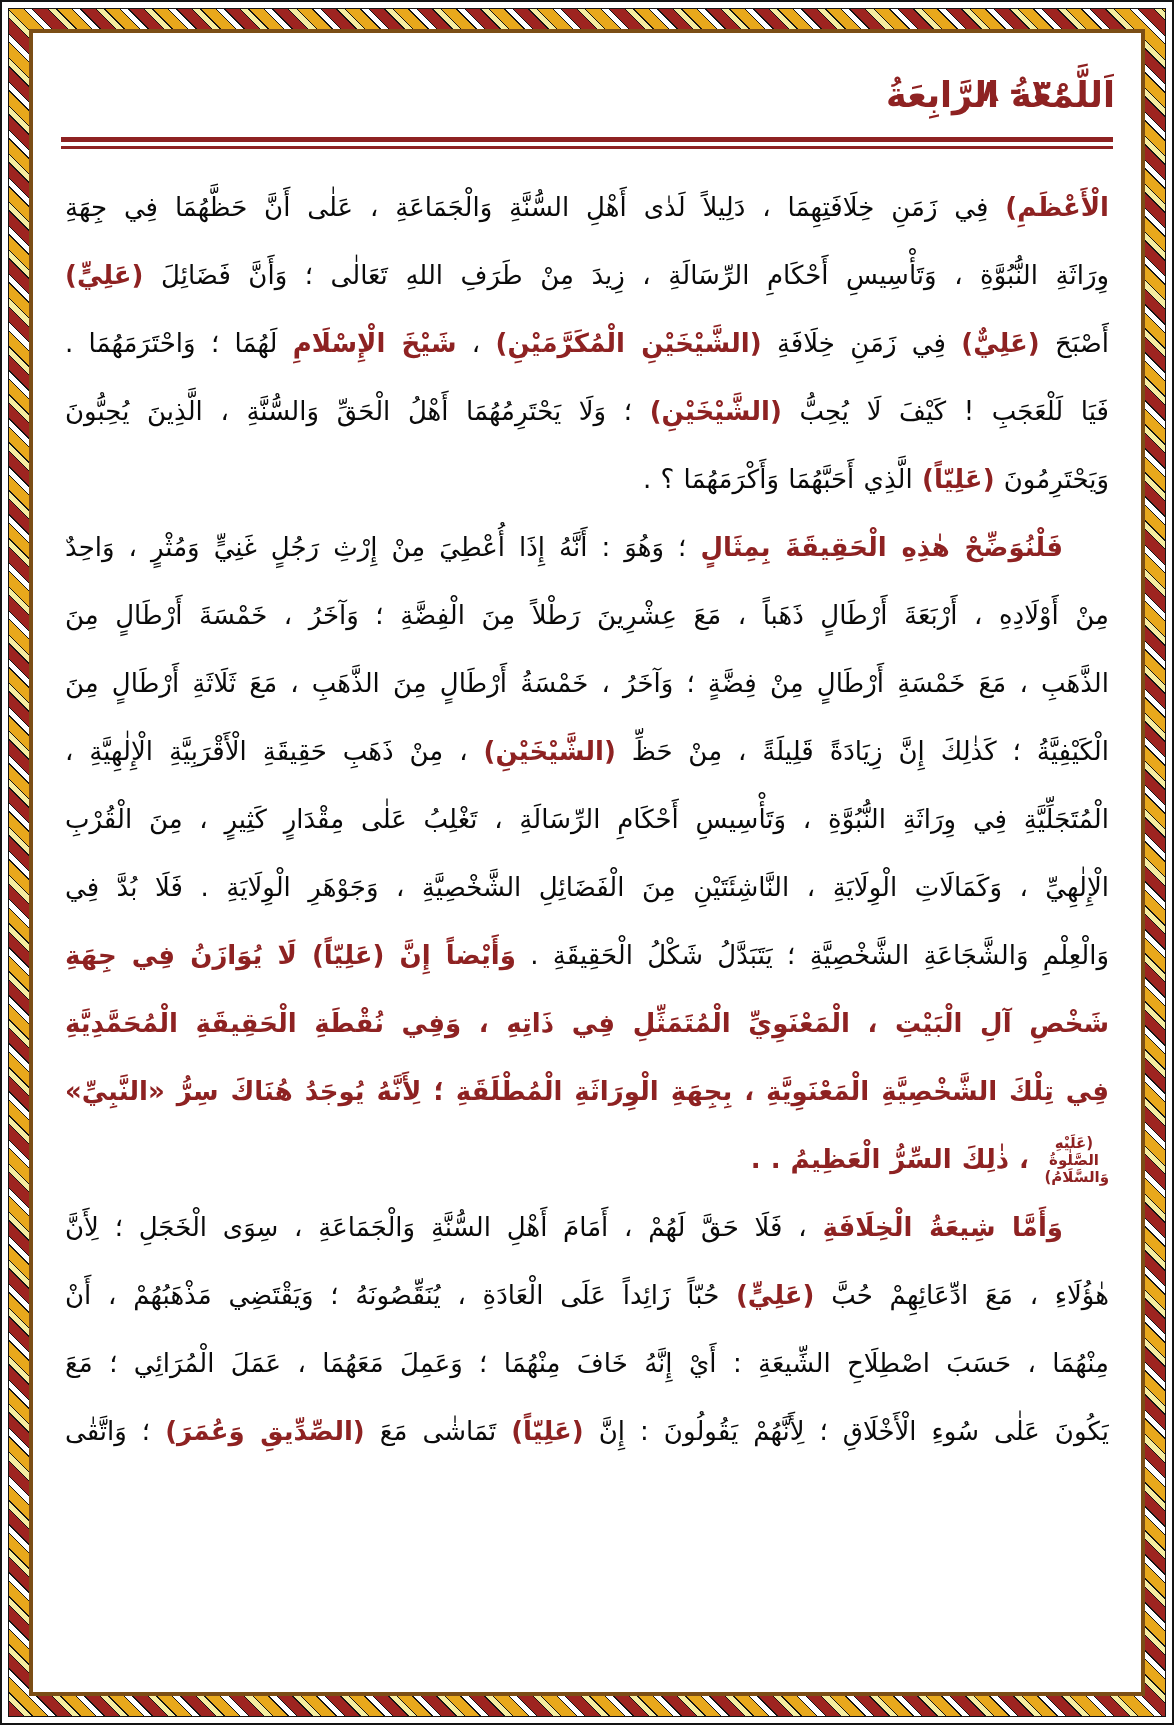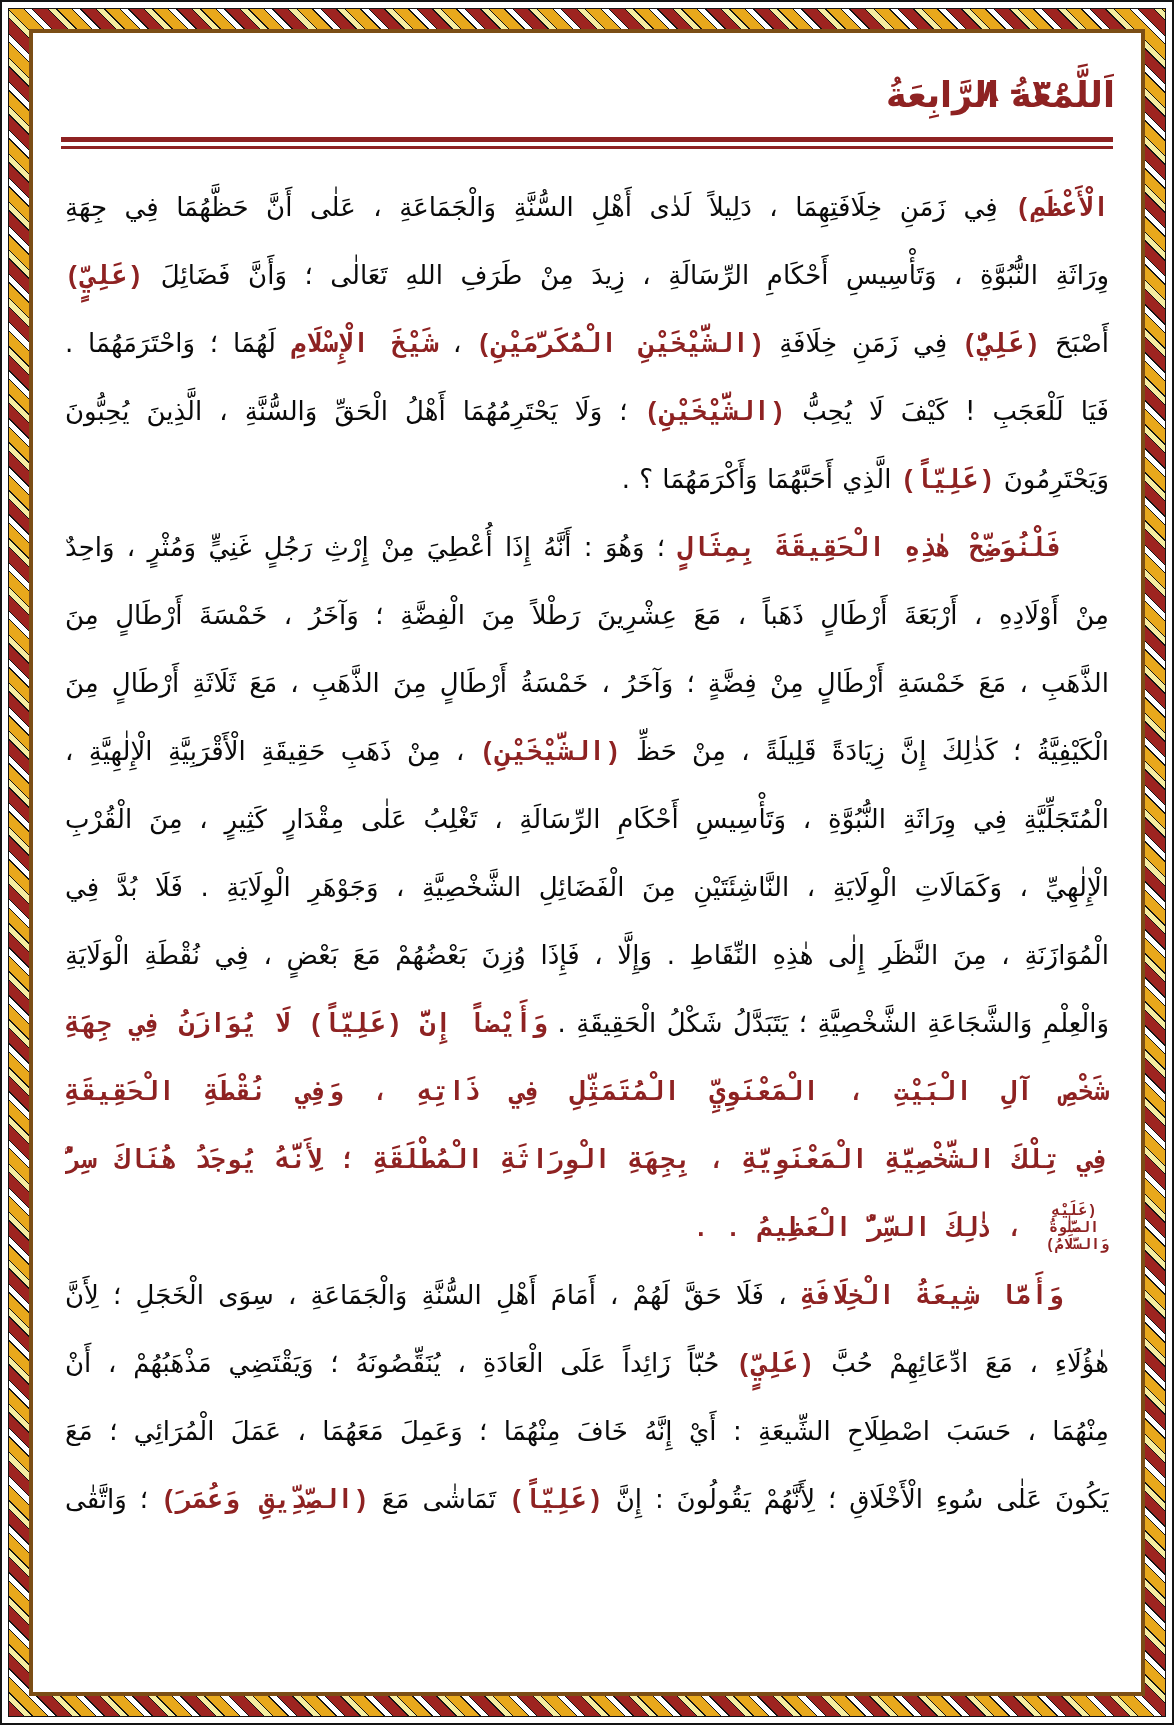--- a/index.html
+++ b/index.html
@@ -74,21 +74,21 @@
   }
   .line{
     height:68px;
     overflow:hidden;
     text-align:justify;
     text-align-last:justify;
     word-spacing:1px;
   }
   .line.short{text-align:right;text-align-last:right;}
   .line.indent{padding-right:46px;}
-  .red{color:var(--red);font-weight:bold;font-family:Liberation Mono, monospace;}
+  .red{color:var(--red);font-weight:bold;}
   .line .black{font-weight:normal;text-align:center;}
   .seal{
     font-size:15px;
     display:inline-block;
     width:70px;
     line-height:1.15;
     white-space:normal;
     text-align:center;
     vertical-align:middle;
     font-weight:bold;
@@ -116,21 +116,20 @@
           <div class="line"><span class="black">وِرَاثَةِ النُّبُوَّةِ ، وَتَأْسِيسِ أَحْكَامِ الرِّسَالَةِ ، زِيدَ مِنْ طَرَفِ اللهِ تَعَالٰى ؛ وَأَنَّ فَضَائِلَ </span><span class="red">(عَلِيٍّ)</span></div>
           <div class="line"><span class="black">أَصْبَحَ </span><span class="red">(عَلِيٌّ)</span><span class="black"> فِي زَمَنِ خِلَافَةِ </span><span class="red">(الشَّيْخَيْنِ الْمُكَرَّمَيْنِ)</span><span class="black"> ، </span><span class="red">شَيْخَ الْإِسْلَامِ</span><span class="black"> لَهُمَا ؛ وَاحْتَرَمَهُمَا .</span></div>
           <div class="line"><span class="black">فَيَا لَلْعَجَبِ ! كَيْفَ لَا يُحِبُّ </span><span class="red">(الشَّيْخَيْنِ)</span><span class="black"> ؛ وَلَا يَحْتَرِمُهُمَا أَهْلُ الْحَقِّ وَالسُّنَّةِ ، الَّذِينَ يُحِبُّونَ</span></div>
           <div class="line short"><span class="black">وَيَحْتَرِمُونَ </span><span class="red">(عَلِيّاً)</span><span class="black"> الَّذِي أَحَبَّهُمَا وَأَكْرَمَهُمَا ؟ .</span></div>
           <div class="line indent"><span class="red">فَلْنُوَضِّحْ هٰذِهِ الْحَقِيقَةَ بِمِثَالٍ</span><span class="black"> ؛ وَهُوَ : أَنَّهُ إِذَا أُعْطِيَ مِنْ إِرْثِ رَجُلٍ غَنِيٍّ وَمُثْرٍ ، وَاحِدٌ</span></div>
           <div class="line"><span class="black">مِنْ أَوْلَادِهِ ، أَرْبَعَةَ أَرْطَالٍ ذَهَباً ، مَعَ عِشْرِينَ رَطْلاً مِنَ الْفِضَّةِ ؛ وَآخَرُ ، خَمْسَةَ أَرْطَالٍ مِنَ</span></div>
           <div class="line"><span class="black">الذَّهَبِ ، مَعَ خَمْسَةِ أَرْطَالٍ مِنْ فِضَّةٍ ؛ وَآخَرُ ، خَمْسَةُ أَرْطَالٍ مِنَ الذَّهَبِ ، مَعَ ثَلَاثَةِ أَرْطَالٍ مِنَ</span></div>
           <div class="line"><span class="black">الْكَيْفِيَّةُ ؛ كَذٰلِكَ إِنَّ زِيَادَةً قَلِيلَةً ، مِنْ حَظِّ </span><span class="red">(الشَّيْخَيْنِ)</span><span class="black"> ، مِنْ ذَهَبِ حَقِيقَةِ الْأَقْرَبِيَّةِ الْإِلٰهِيَّةِ ،</span></div>
           <div class="line"><span class="black">الْمُتَجَلِّيَّةِ فِي وِرَاثَةِ النُّبُوَّةِ ، وَتَأْسِيسِ أَحْكَامِ الرِّسَالَةِ ، تَغْلِبُ عَلٰى مِقْدَارٍ كَثِيرٍ ، مِنَ الْقُرْبِ</span></div>
           <div class="line"><span class="black">الْإِلٰهِيِّ ، وَكَمَالَاتِ الْوِلَايَةِ ، النَّاشِئَتَيْنِ مِنَ الْفَضَائِلِ الشَّخْصِيَّةِ ، وَجَوْهَرِ الْوِلَايَةِ . فَلَا بُدَّ فِي</span></div>
-          <div class="line"><span class="black">الْمُوَازَنَةِ ، مِنَ النَّظَرِ إِلٰى هٰذِهِ النِّقَاطِ . وَإِلَّا ، فَإِذَا وُزِنَ بَعْضُهُمْ مَعَ بَعْضٍ ، فِي نُقْطَةِ الْوَلَايَةِ</span></div>
           <div class="line"><span class="black">وَالْعِلْمِ وَالشَّجَاعَةِ الشَّخْصِيَّةِ ؛ يَتَبَدَّلُ شَكْلُ الْحَقِيقَةِ . </span><span class="red">وَأَيْضاً إِنَّ (عَلِيّاً) لَا يُوَازَنُ فِي جِهَةِ</span></div>
           <div class="line"><span class="red">شَخْصِ آلِ الْبَيْتِ ، الْمَعْنَوِيِّ الْمُتَمَثِّلِ فِي ذَاتِهِ ، وَفِي نُقْطَةِ الْحَقِيقَةِ الْمُحَمَّدِيَّةِ الْمُتَجَلِّيَةِ</span></div>
           <div class="line"><span class="red">فِي تِلْكَ الشَّخْصِيَّةِ الْمَعْنَوِيَّةِ ، بِجِهَةِ الْوِرَاثَةِ الْمُطْلَقَةِ ؛ لِأَنَّهُ يُوجَدُ هُنَاكَ سِرُّ «النَّبِيِّ»</span></div>
           <div class="line short"><span class="red seal">(عَلَيْهِ الصَّلٰوةُ وَالسَّلَامُ)</span><span class="red"> ، ذٰلِكَ السِّرُّ الْعَظِيمُ . .</span></div>
           <div class="line indent"><span class="red">وَأَمَّا شِيعَةُ الْخِلَافَةِ</span><span class="black"> ، فَلَا حَقَّ لَهُمْ ، أَمَامَ أَهْلِ السُّنَّةِ وَالْجَمَاعَةِ ، سِوَى الْخَجَلِ ؛ لِأَنَّ</span></div>
           <div class="line"><span class="black">هٰؤُلَاءِ ، مَعَ ادِّعَائِهِمْ حُبَّ </span><span class="red">(عَلِيٍّ)</span><span class="black"> حُبّاً زَائِداً عَلَى الْعَادَةِ ، يُنَقِّصُونَهُ ؛ وَيَقْتَضِي مَذْهَبُهُمْ ، أَنْ</span></div>
           <div class="line"><span class="black">مِنْهُمَا ، حَسَبَ اصْطِلَاحِ الشِّيعَةِ : أَيْ إِنَّهُ خَافَ مِنْهُمَا ؛ وَعَمِلَ مَعَهُمَا ، عَمَلَ الْمُرَائِي ؛ مَعَ</span></div>
           <div class="line"><span class="black">يَكُونَ عَلٰى سُوءِ الْأَخْلَاقِ ؛ لِأَنَّهُمْ يَقُولُونَ : إِنَّ </span><span class="red">(عَلِيّاً)</span><span class="black"> تَمَاشٰى مَعَ </span><span class="red">(الصِّدِّيقِ وَعُمَرَ)</span><span class="black"> ؛ وَاتَّقٰى</span></div>
         </div>
 

